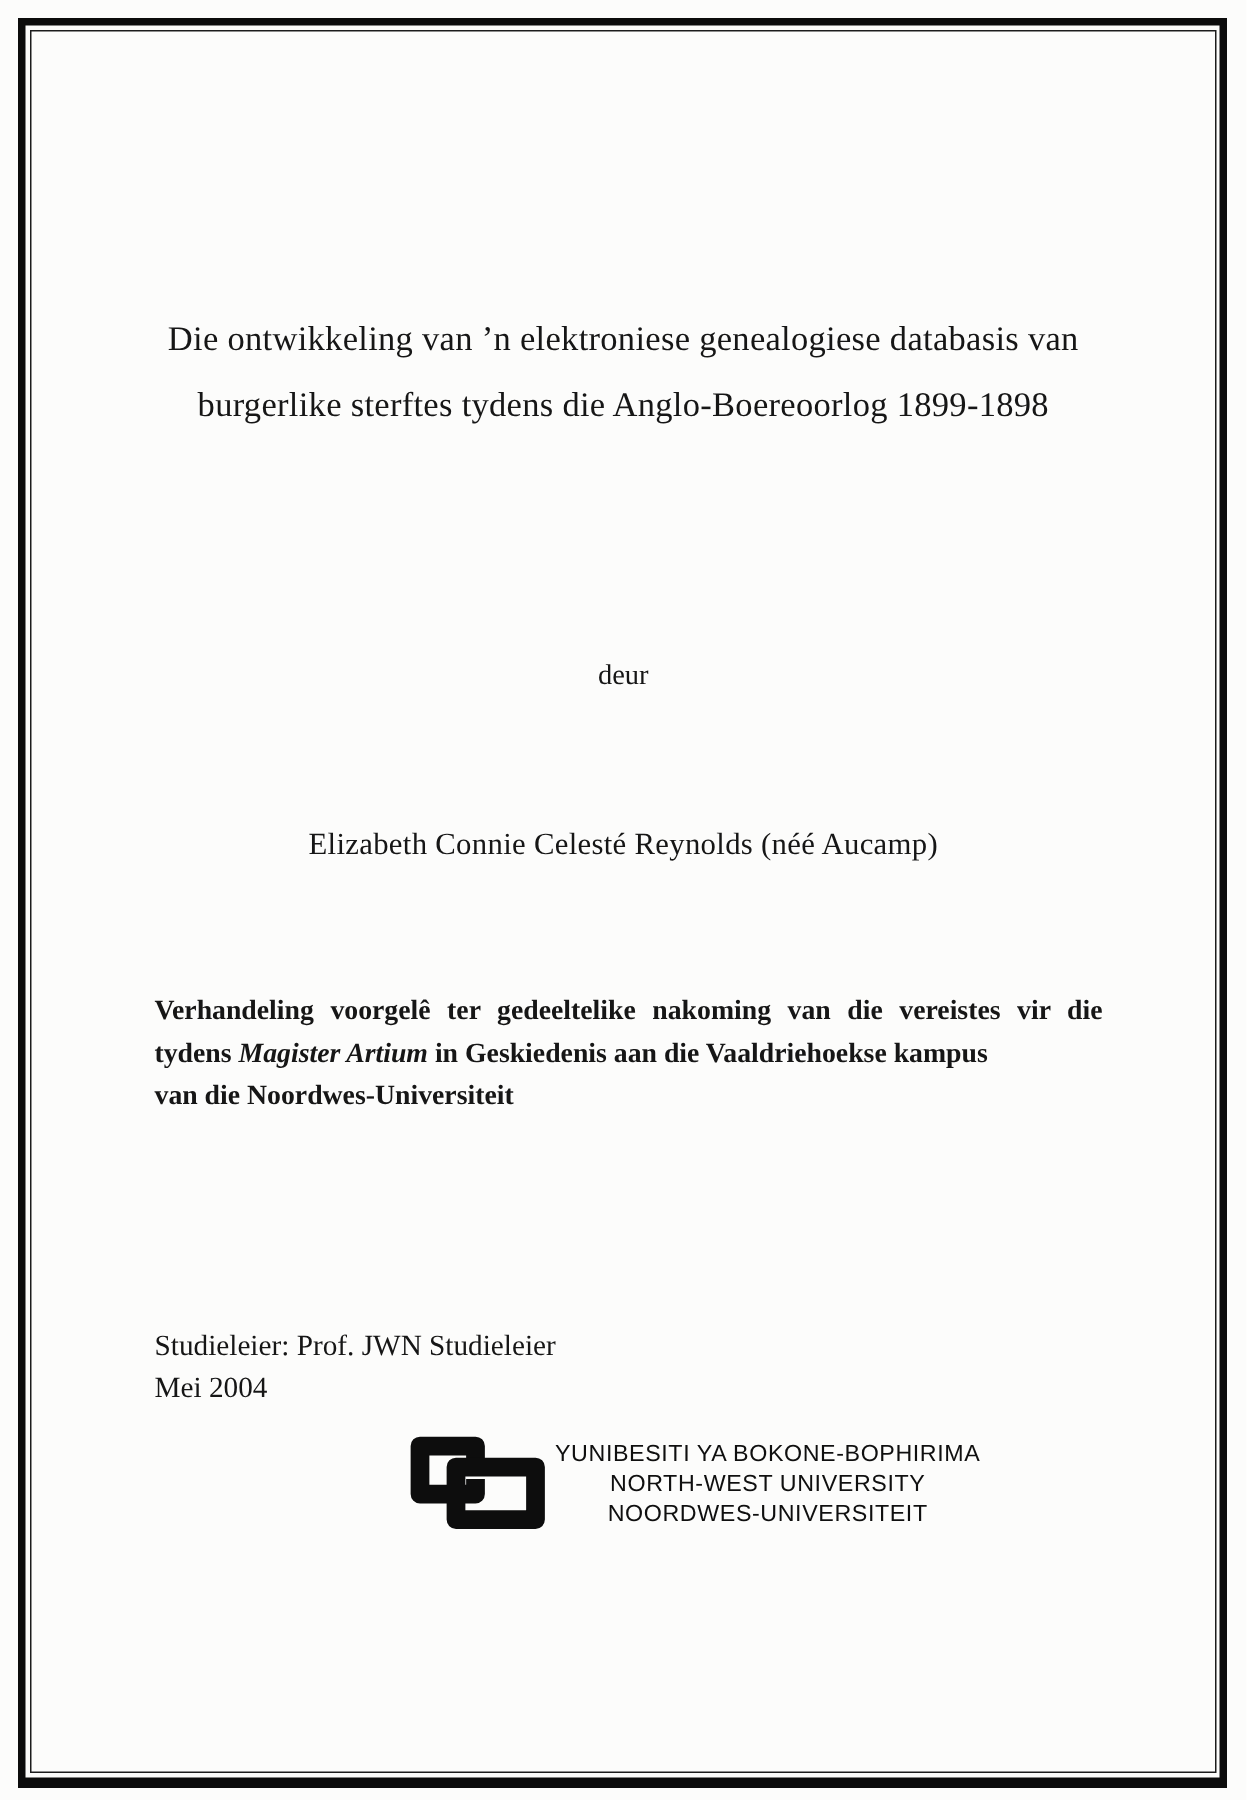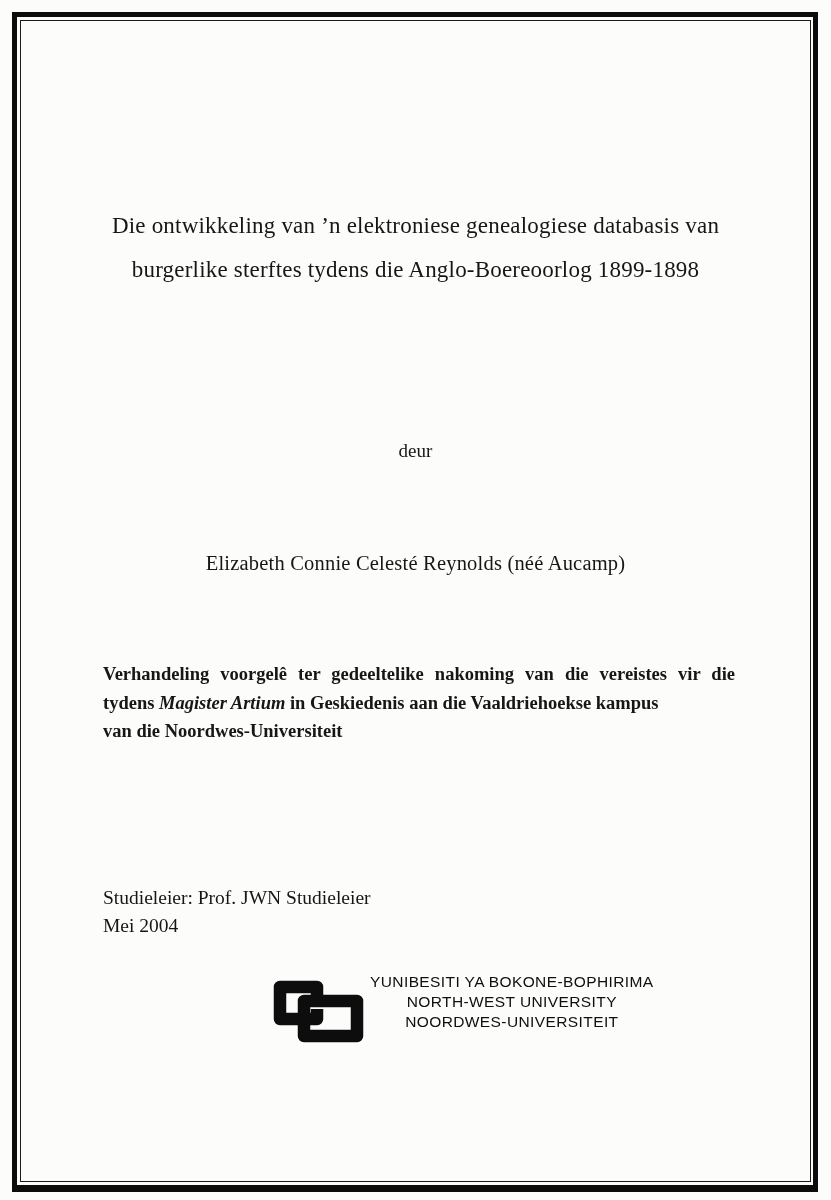--- a/index.html
+++ b/index.html
@@ -78,23 +78,23 @@
   .supervisor-block {
     position: absolute;
     left: 103px;
     top: 884px;
     font-size: 19.5px;
     line-height: 27.5px;
   }
   .logo {
     position: absolute;
     left: 258px;
-    top: 971px;
+    top: 948px;
     display: flex;
-    align-items: flex-start;
+    align-items: flex-end;
     padding-left: 15px;
   }
   .logo-mark {
     width: 91px;
     height: 63px;
     margin-top: 9px;
     flex: 0 0 auto;
   }
   .logo-mark path {
     fill: none;

